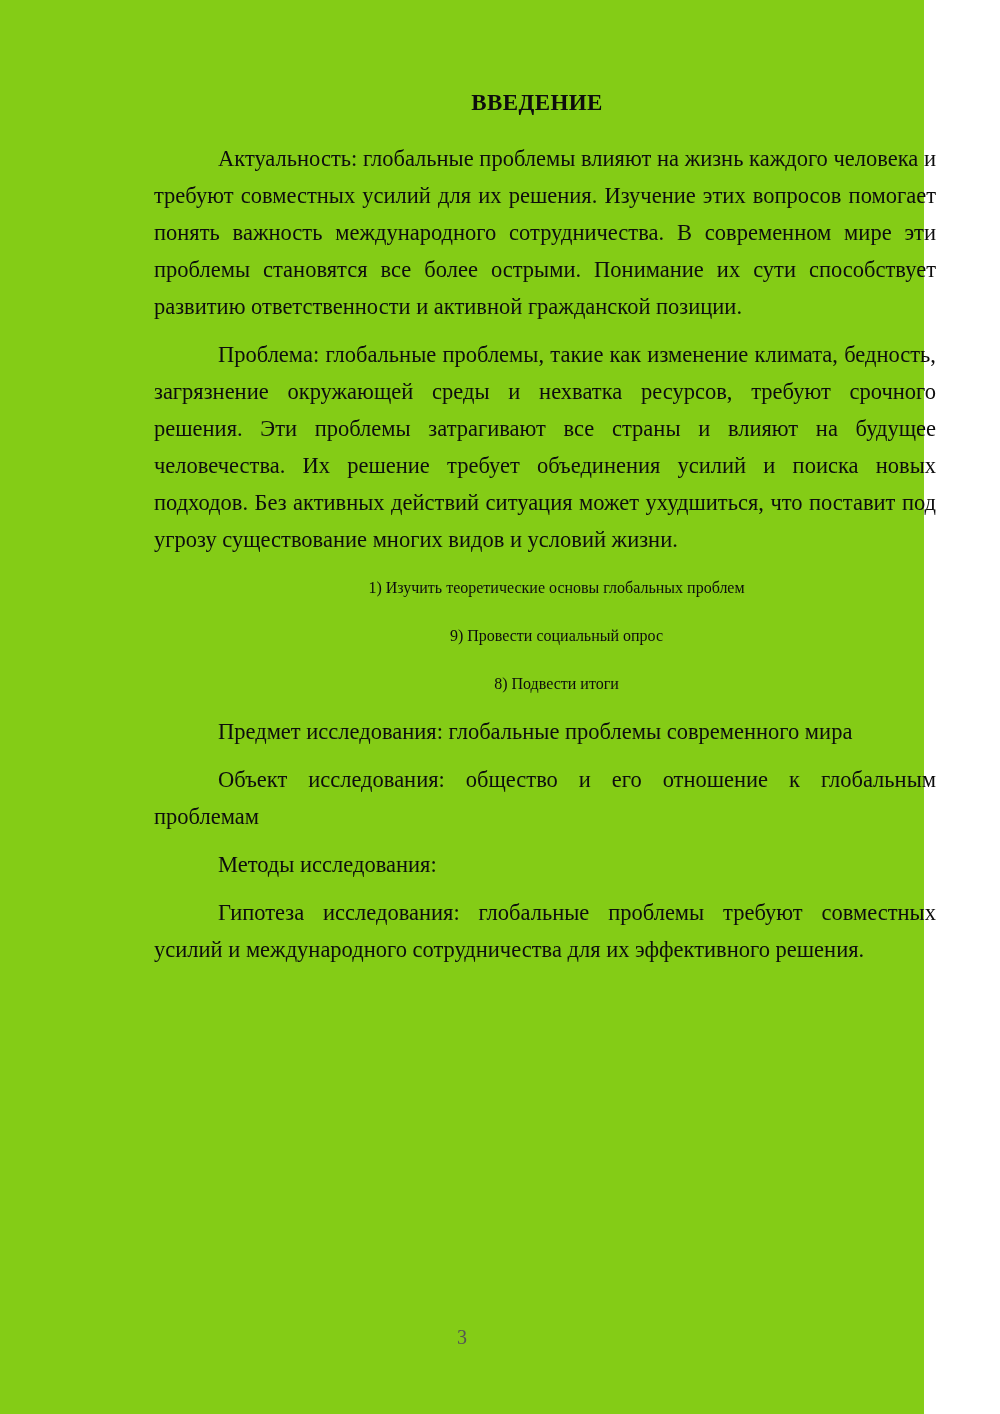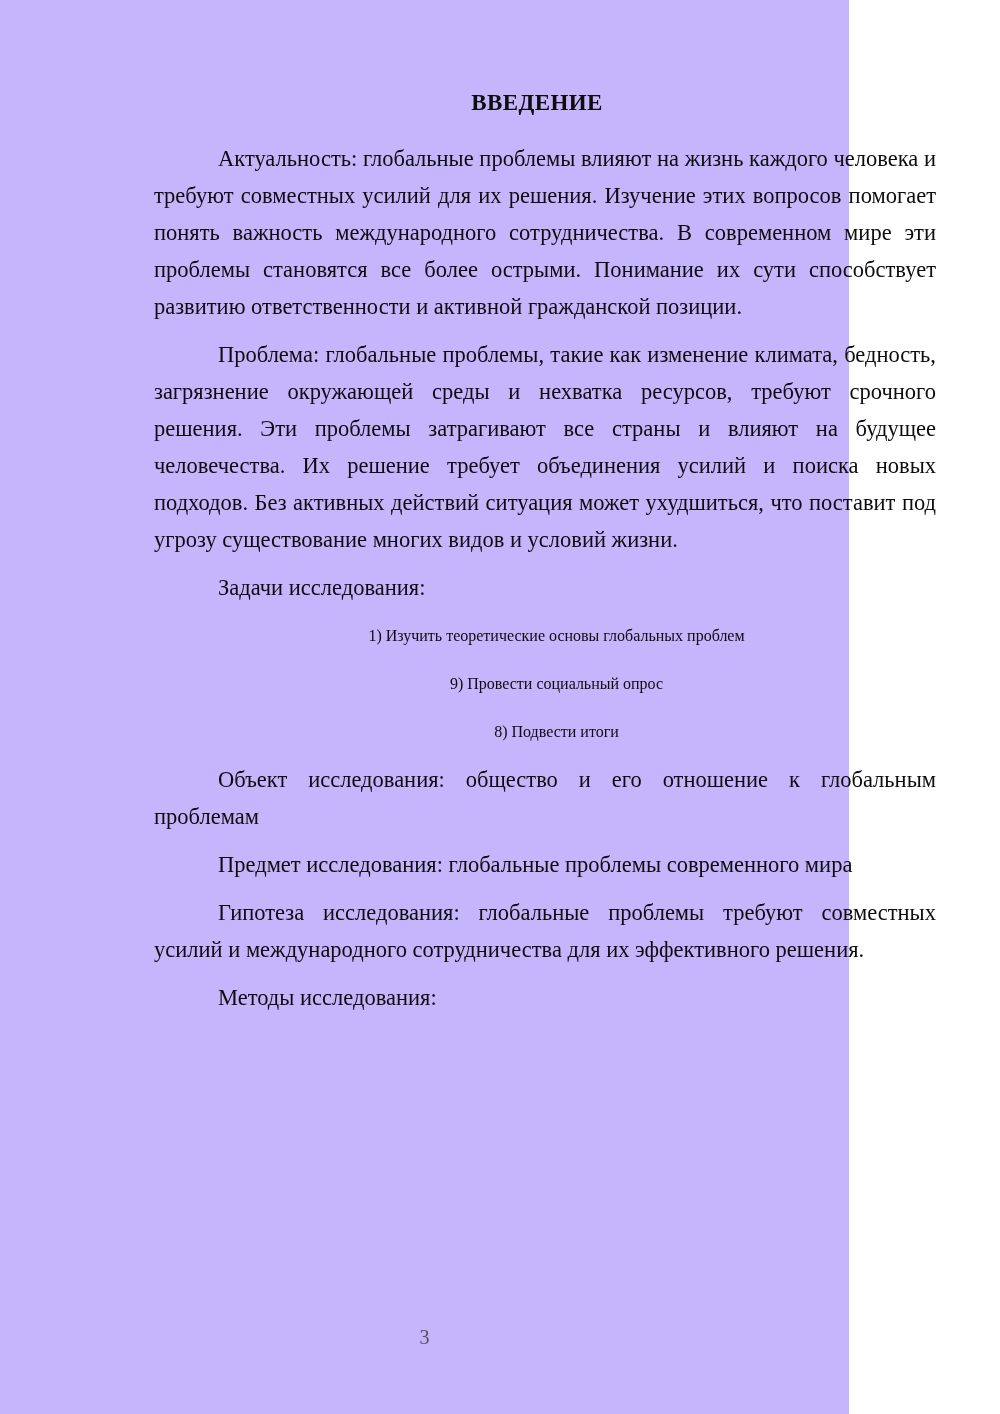--- a/index.html
+++ b/index.html
@@ -14,23 +14,23 @@
     font-family: "Liberation Serif", "DejaVu Serif", serif;
     color: #0d0d0d;
     position: relative;
     overflow: hidden;
     -webkit-font-smoothing: antialiased;
   }
 
   .page {
     position: absolute;
     inset: 0;
-    width: 849px;
+    width: 924px;
     height: 1414px;
-    background: #c4b5fd;
+    background: #84cc16;
   }
 
   .content {
     position: absolute;
     left: 138px;
     top: 88px;
     width: 798px;
   }
 
   .doc-title {
@@ -84,32 +84,31 @@
 
   <div class="content">
 
     <h1 class="doc-title">ВВЕДЕНИЕ</h1>
 
     <p class="para">Актуальность: глобальные проблемы влияют на жизнь каждого человека и требуют совместных усилий для их решения. Изучение этих вопросов помогает понять важность международного сотрудничества. В современном мире эти проблемы становятся все более острыми. Понимание их сути способствует развитию ответственности и активной гражданской позиции.</p>
 
     <p class="para">Проблема: глобальные проблемы, такие как изменение климата, бедность, загрязнение окружающей среды и нехватка ресурсов, требуют срочного решения. Эти проблемы затрагивают все страны и влияют на будущее человечества. Их решение требует объединения усилий и поиска новых подходов. Без активных действий ситуация может ухудшиться, что поставит под угрозу существование многих видов и условий жизни.</p>
 
 
-    <p class="para short">Задачи исследования:</p>
 
     <p class="list-item">1) Изучить теоретические основы глобальных проблем</p>
     <p class="list-item">9) Провести социальный опрос</p>
     <p class="list-item">8) Подвести итоги</p>
 
+    <p class="para short">Предмет исследования: глобальные проблемы современного мира</p>
+
     <p class="para">Объект исследования: общество и его отношение к глобальным проблемам</p>
 
-    <p class="para short">Предмет исследования: глобальные проблемы современного мира</p>
+    <p class="para short">Методы исследования:</p>
 
     <p class="para">Гипотеза исследования: глобальные проблемы требуют совместных усилий и международного сотрудничества для их эффективного решения.</p>
-
-    <p class="para short">Методы исследования:</p>
 
 
   </div>
 
   <div class="page-number">3</div>
 
 </div>
 
 </body></html>

